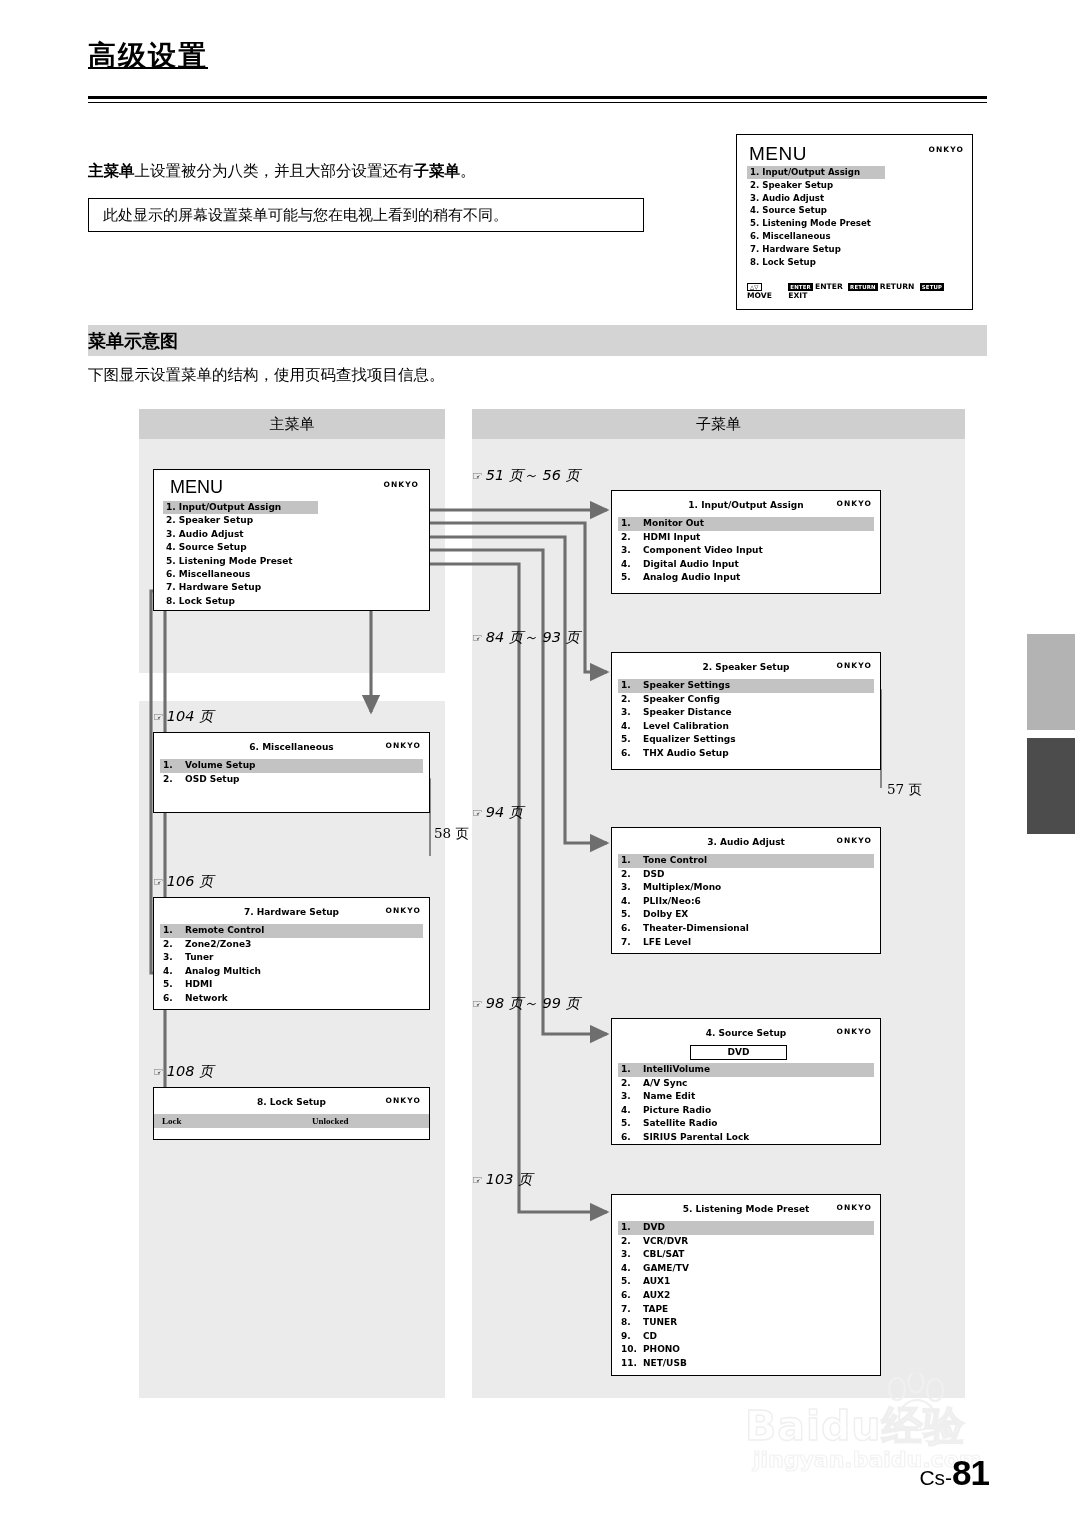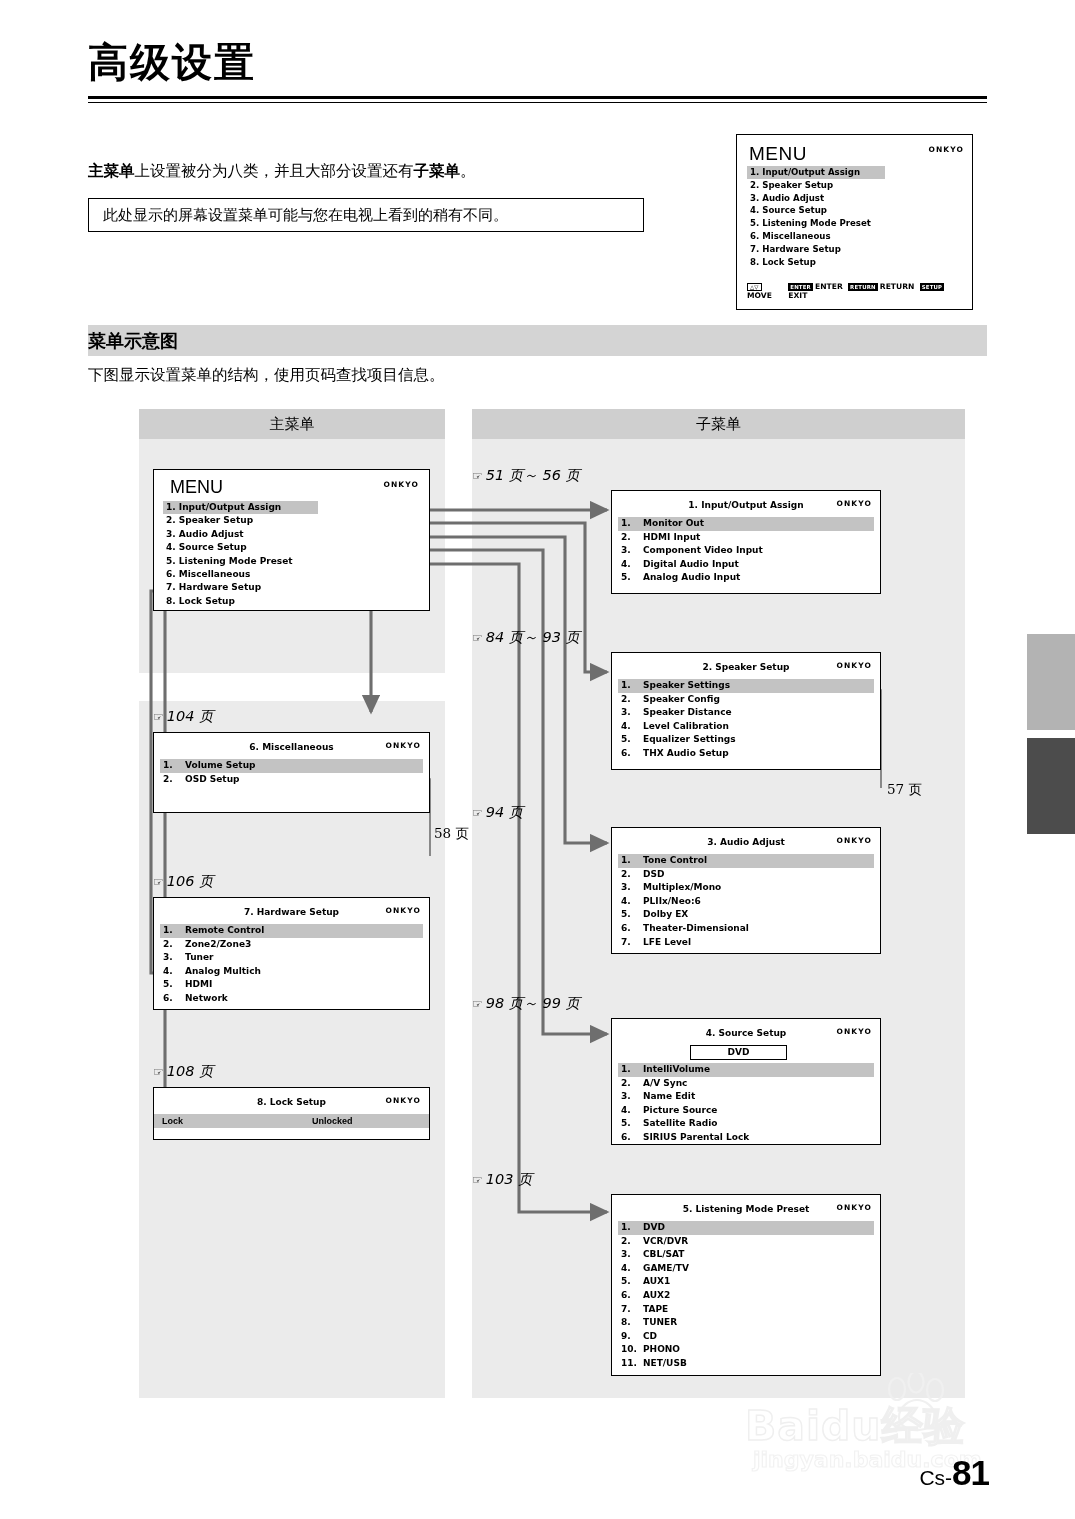--- a/index.html
+++ b/index.html
@@ -16,24 +16,25 @@
     overflow: hidden;
   }
 
   
   #page-title {
     position: absolute;
     left: 88px;
     top: 42px;
     font-family: "DejaVu Sans", sans-serif;
     font-weight: bold;
-    font-size: 40px;
+    font-size: 28px;
     letter-spacing: 2px;
     line-height: 1;
     color: #000;
+    text-decoration: underline;
   }
   #title-rule {
     position: absolute;
     left: 88px;
     top: 96px;
     width: 899px;
     border-top: 3px solid #000;
     border-bottom: 1.5px solid #000;
     height: 3px;
   }
@@ -219,21 +220,21 @@
     border: 1.3px solid #000;
     background: #fff;
     text-align: center;
     font-family: "DejaVu Sans", sans-serif; font-weight: bold; font-size: 9px;
     box-sizing: border-box;
   }
 
   
   .lock-row {
     display: flex; justify-content: flex-start;
-    font-family: Liberation Sans, sans-serif; font-weight: bold; font-size: 9px;
+    font-family: Liberation Serif, serif; font-weight: bold; font-size: 9px;
     line-height: 14px; background: #c3c3c3;
   }
   .lock-row .lbl { width: 150px; padding-left: 8px; }
 
   
   .edge-tab { position: absolute; right: 0; }
   #edge-tab-1 { top: 634px; width: 48px; height: 96px; background: #b3b3b3; }
   #edge-tab-2 { top: 738px; width: 48px; height: 96px; background: #4c4c4c; }
 
   
@@ -565,21 +566,21 @@
       <div class="osd-row">
         <span class="num">2.</span>
         <span>A/V Sync</span>
       </div>
       <div class="osd-row">
         <span class="num">3.</span>
         <span>Name Edit</span>
       </div>
       <div class="osd-row">
         <span class="num">4.</span>
-        <span>Picture Source</span>
+        <span>Picture Radio</span>
       </div>
       <div class="osd-row">
         <span class="num">5.</span>
         <span>Satellite Radio</span>
       </div>
       <div class="osd-row">
         <span class="num">6.</span>
         <span>SIRIUS Parental Lock</span>
       </div>
     </div>

